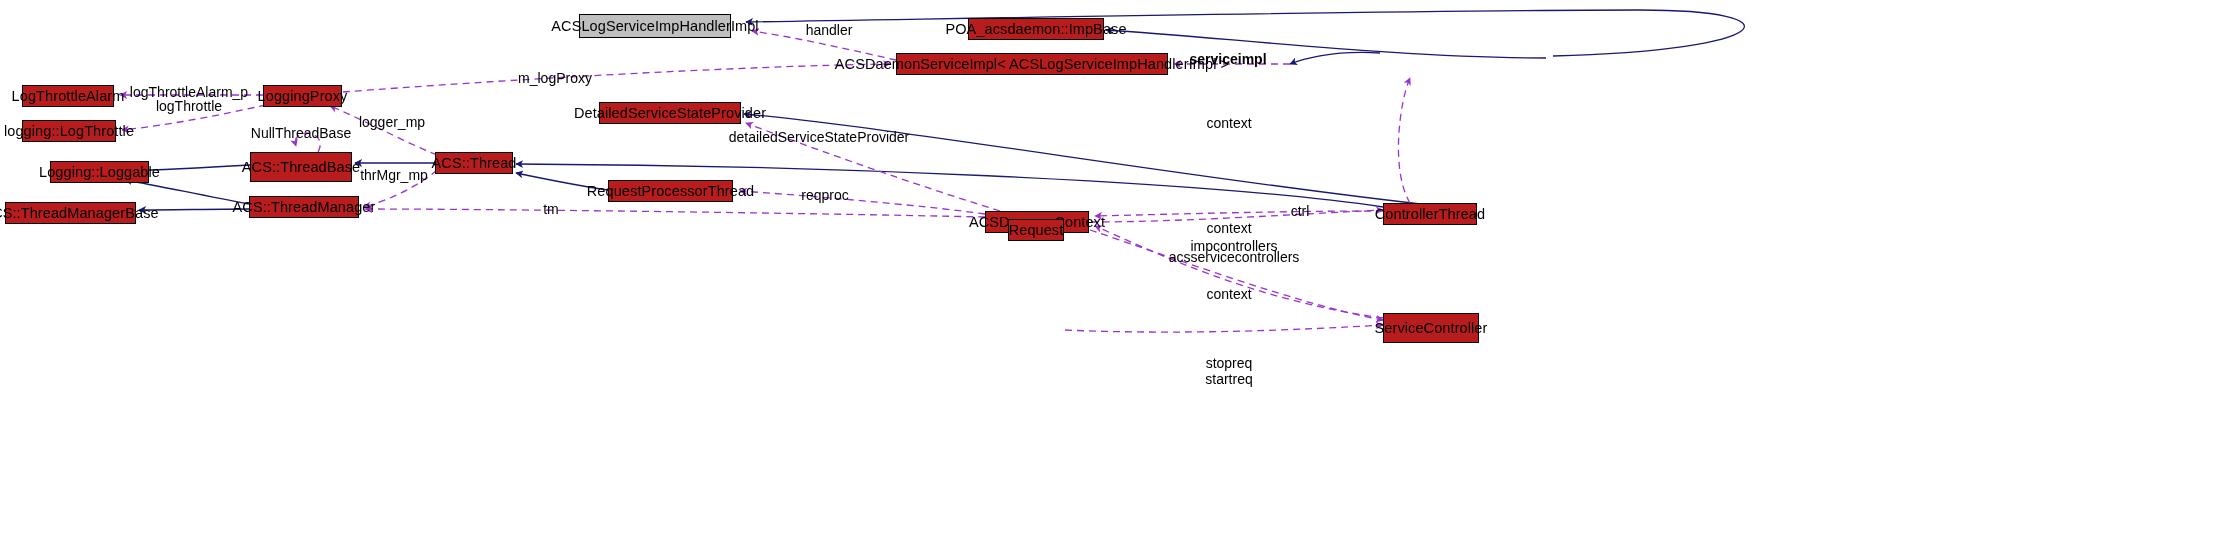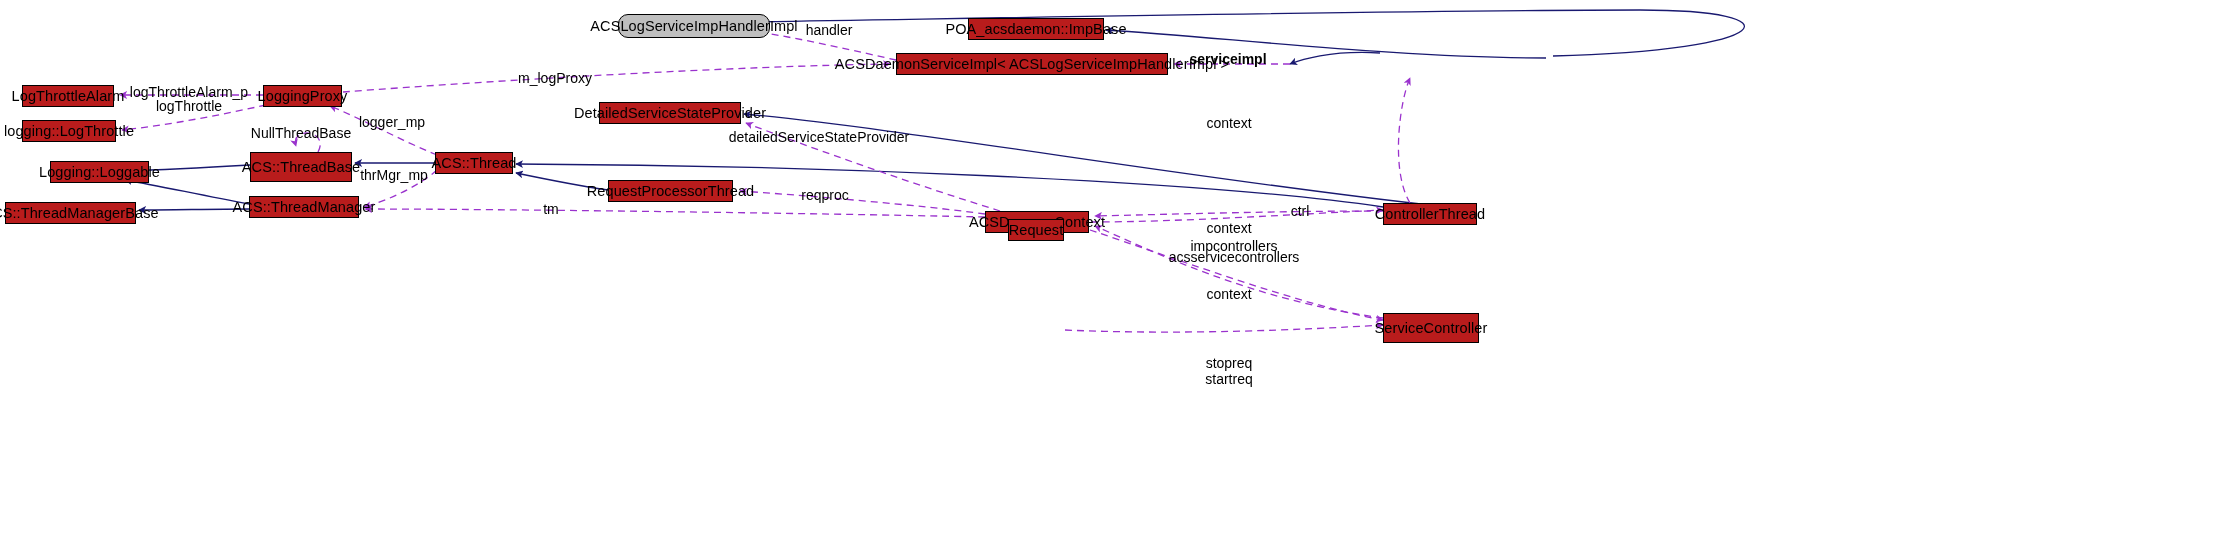--- a/index.html
+++ b/index.html
@@ -124,21 +124,21 @@
       <path d="M 1091 222 C 1180 222 1300 214 1383 210"></path>
 
       <path d="M 1383 318 C 1250 300 1150 250 1095 226"></path>
 
       <path d="M 1090 230 C 1180 260 1300 305 1383 320"></path>
 
       <path d="M 1065 330 C 1180 335 1300 330 1383 325"></path>
     </g>
   </svg>
 
-  <div class="node highlight" style="left:618px;top:14px;width:152px;height:24px;border-radius:10px;">ACSLogServiceImpHandlerImpl</div>
+  <div class="node highlight" style="left:579px;top:14px;width:152px;height:24px;">ACSLogServiceImpHandlerImpl</div>
 
   <div class="node" style="left:968px;top:18px;width:136px;height:22px;">POA_acsdaemon::ImpBase</div>
 
   <div class="node" style="left:896px;top:53px;width:272px;height:22px;">ACSDaemonServiceImpl&lt; ACSLogServiceImpHandlerImpl &gt;</div>
 
 
   <div class="node" style="left:22px;top:85px;width:92px;height:22px;">LogThrottleAlarm</div>
 
   <div class="node" style="left:263px;top:85px;width:79px;height:22px;">LoggingProxy</div>
 

